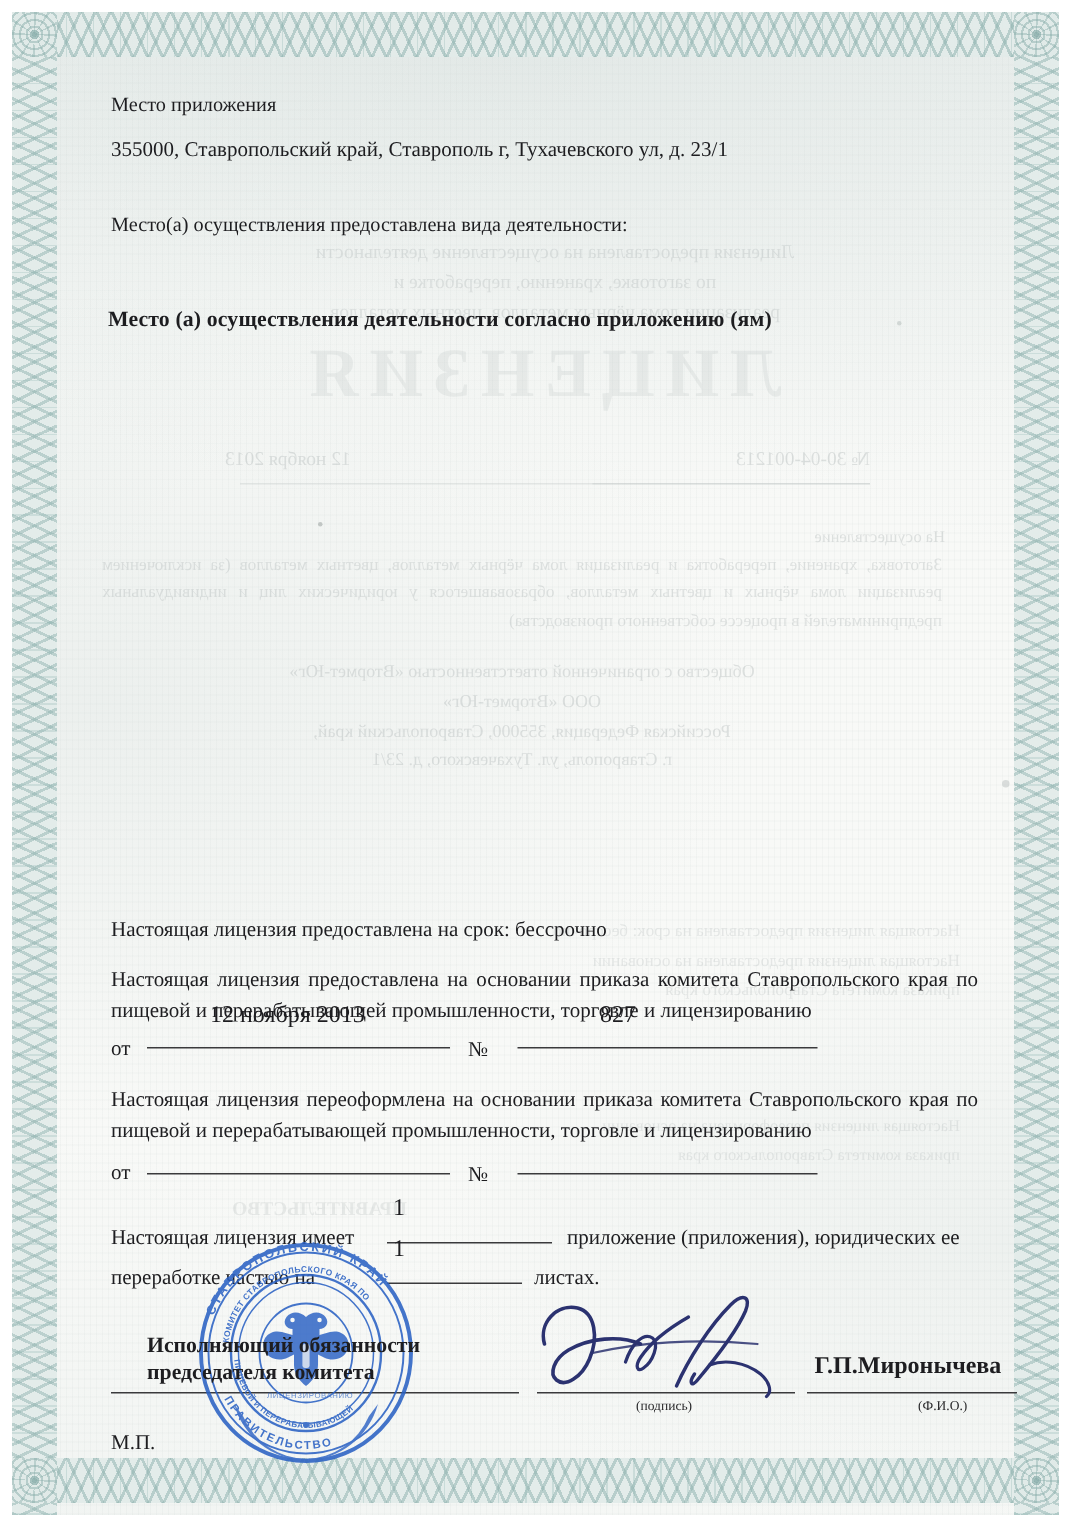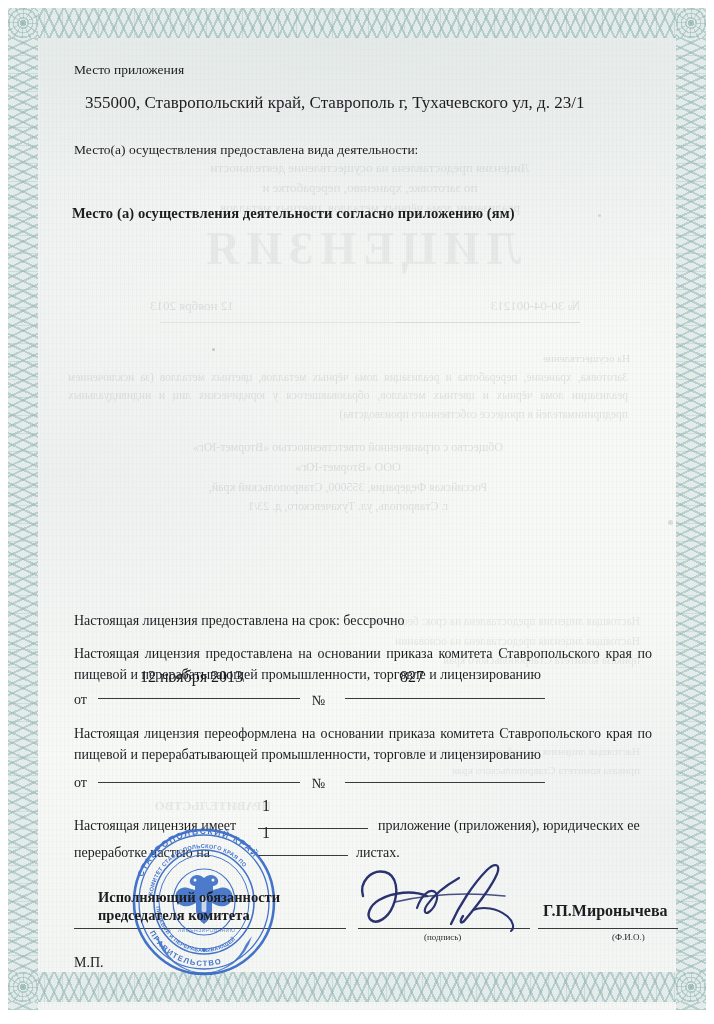--- a/index.html
+++ b/index.html
@@ -219,21 +219,21 @@
     font-weight: 700;
     opacity: .20;
   }
 
   
   .t {
     position: absolute;
     white-space: nowrap;
   }
   .label-sm  { font-size: 13.5px; }
-  .addr      { font-size: 17px; margin-left: 11px; }
+  .addr      { font-size: 14px; }
   .bold-line { font-size: 14.5px; font-weight: 700; letter-spacing: .1px; }
   .body      { font-size: 14px; }
 
   .para {
     position: absolute;
     font-size: 14px;
     line-height: 1.5;
     text-align: justify;
     text-align-last: justify;
     white-space: normal;

